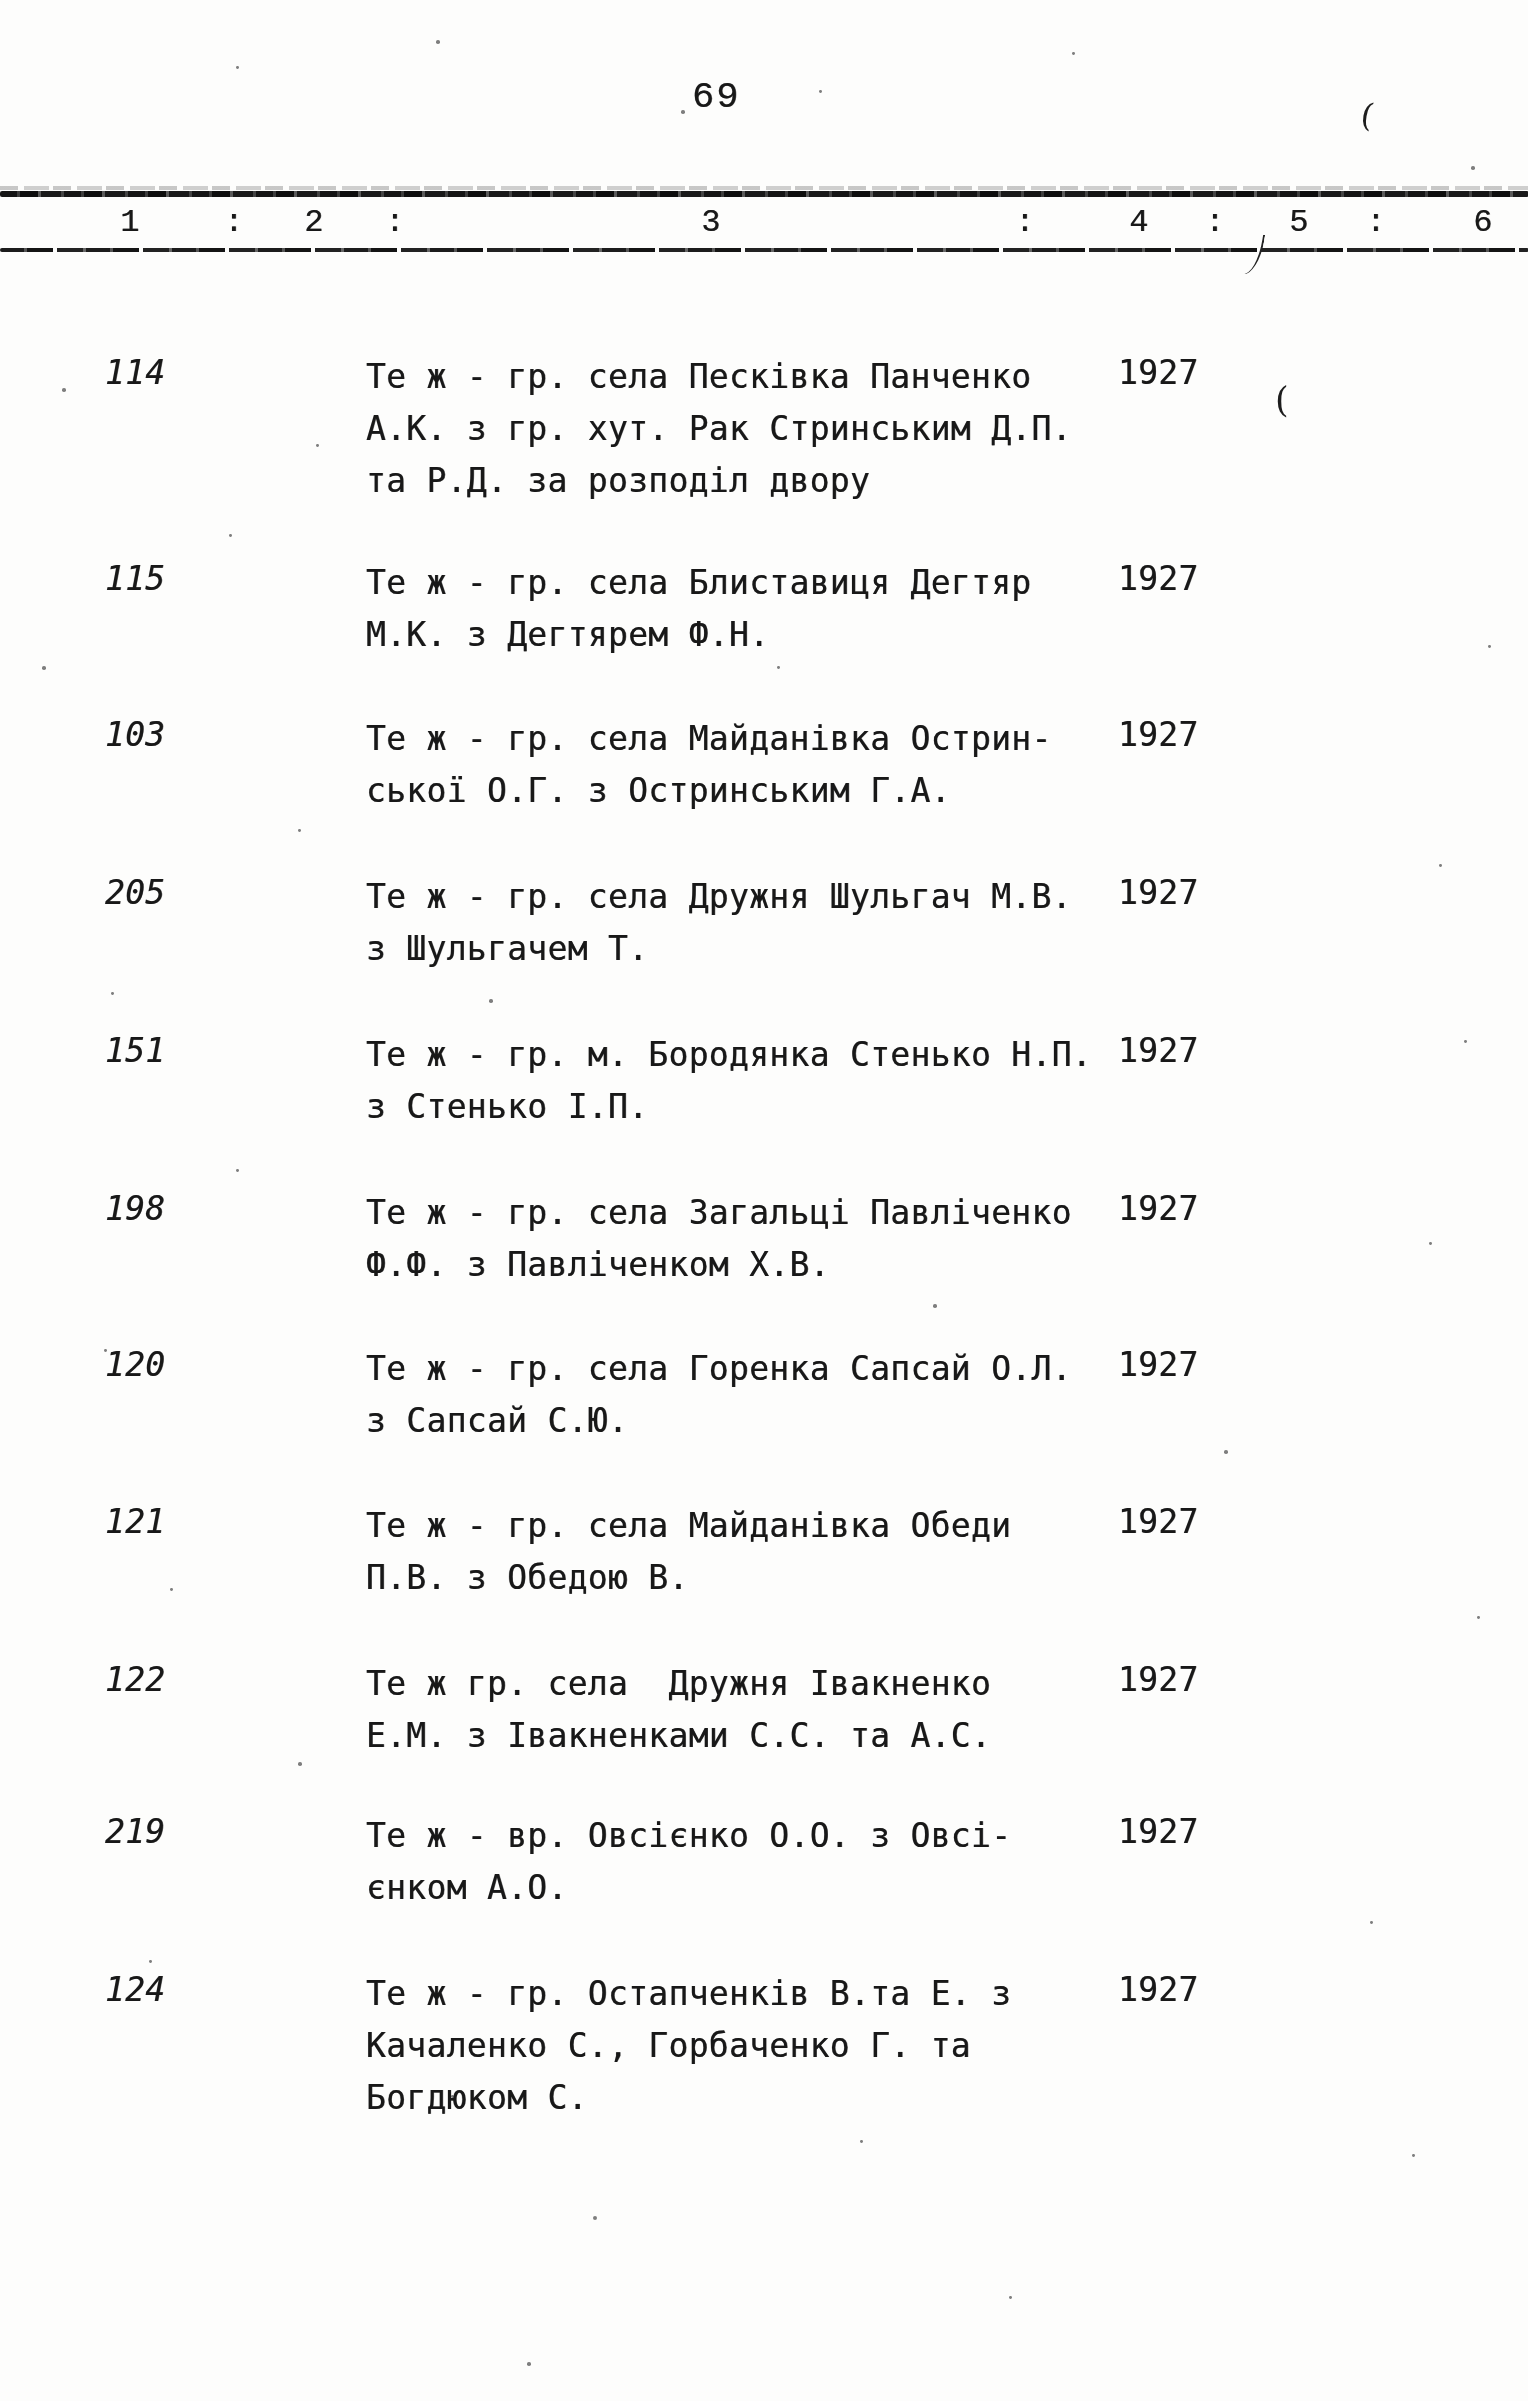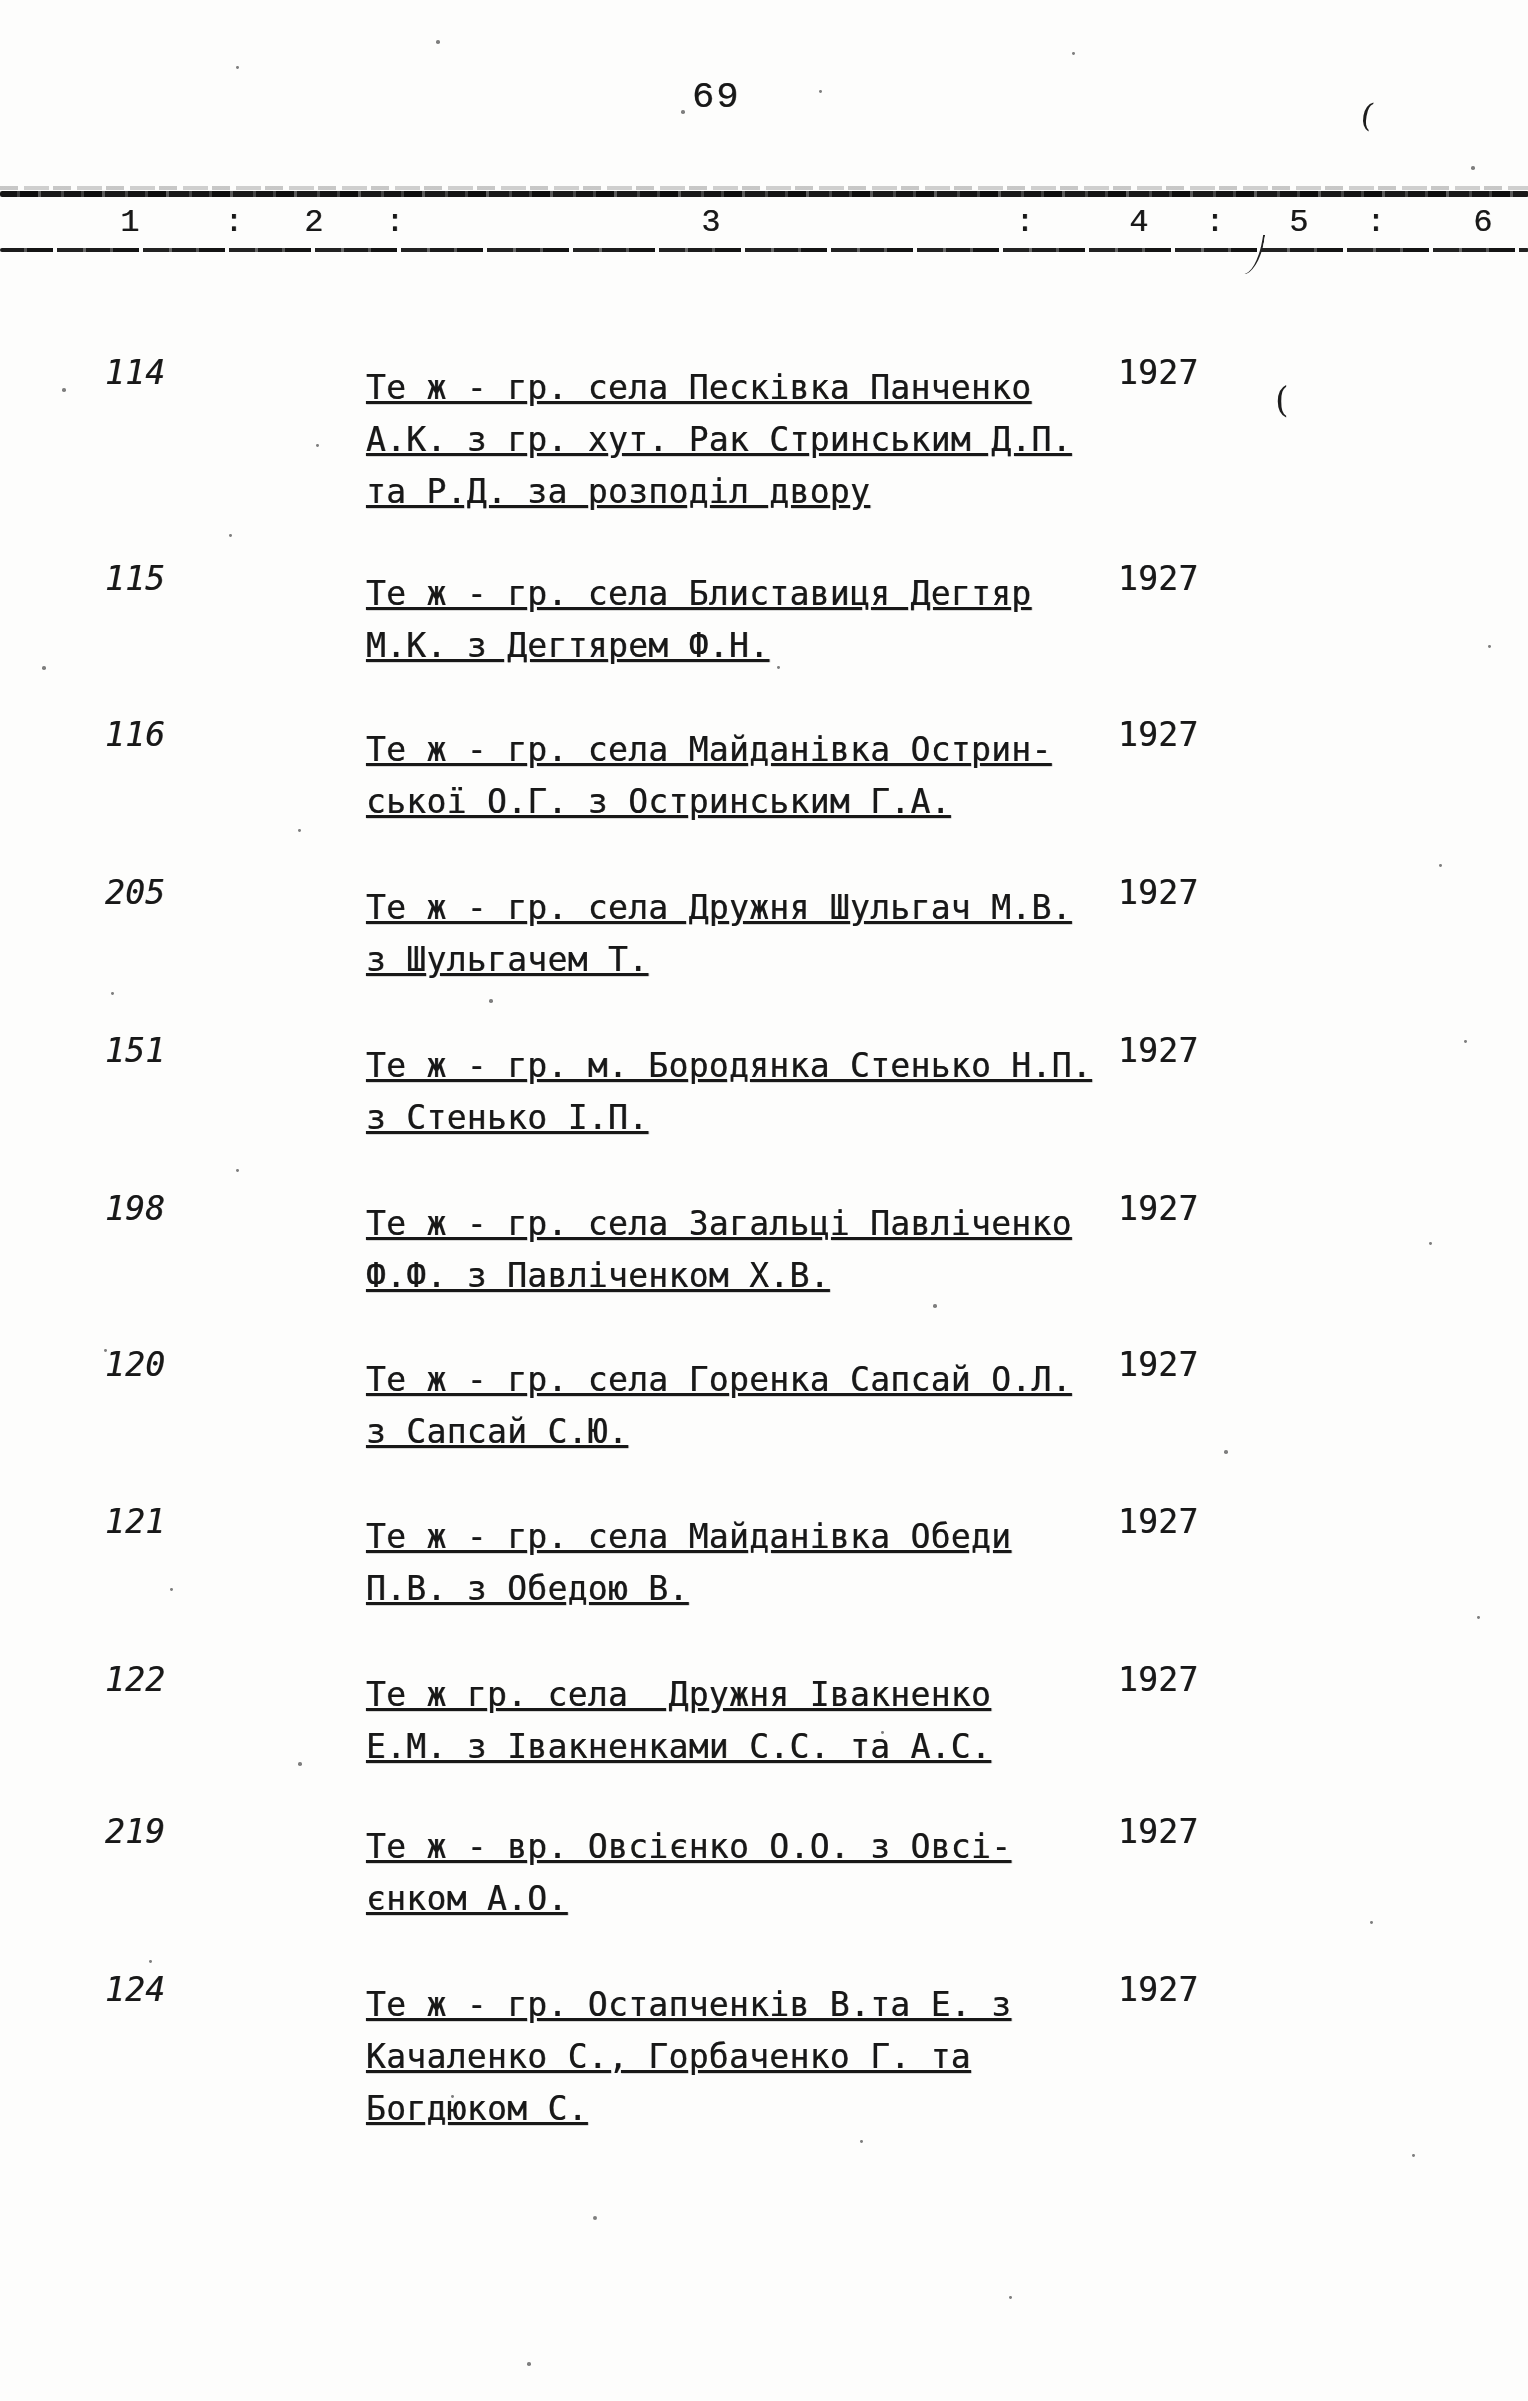--- a/index.html
+++ b/index.html
@@ -35,21 +35,21 @@
     background:repeating-linear-gradient(90deg,#151515 0 16.6px,#3d3d3d 16.6px 20px,#0e0e0e 20px 38px,#5a5a5a 38px 41px,#1a1a1a 41px 61px,#444 61px 64px);
     border-radius:2.1px;
   }
   .rule-b {
     top:248px; height:4.2px;
     background:repeating-linear-gradient(90deg,#1c1c1c 0 23.6px,#555 23.6px 27px,#141414 27px 53px,transparent 53px 57px,#222 57px 83px,#666 83px 86px);
     border-radius:2.1px;
   }
   .hcell { top:205px; font-size:32px; line-height:36px; transform:translateX(-50%); }
   .row .no   { left:105px; top:0;font-style:italic; }
-  .row .body { left:366px; top:15px;text-decoration:underline; }
+  .row .body { left:366px; top:4px; }
   .row .year { left:1118px; top:0; }
   .row { left:0; width:1529px; position:absolute; }
   .row > div { position:absolute; }
   
   .speck {
     position:absolute; background:#2a2a2a; border-radius:50%;
   }
   .mark { position:absolute; color:#1d1d1d; font-family:"DejaVu Serif","Liberation Serif",serif; }
   .arc {
     left:1239px; top:233px; width:21px; height:42px;
@@ -96,21 +96,21 @@
 та Р.Д. за розподіл двору</div>
     <div class="year txt">1927</div>
   </div>
       <div class="row" style="top: 553px;">
     <div class="no txt">115</div>
     <div class="body txt">Те ж - гр. села Блиставиця Дегтяр
 М.К. з Дегтярем Ф.Н.</div>
     <div class="year txt">1927</div>
   </div>
       <div class="row" style="top: 709px;">
-    <div class="no txt">116</div>
+    <div class="no txt">103</div>
     <div class="body txt">Те ж - гр. села Майданівка Острин-
 ської О.Г. з Остринським Г.А.</div>
     <div class="year txt">1927</div>
   </div>
       <div class="row" style="top: 867px;">
     <div class="no txt">205</div>
     <div class="body txt">Те ж - гр. села Дружня Шульгач М.В.
 з Шульгачем Т.</div>
     <div class="year txt">1927</div>
   </div>

